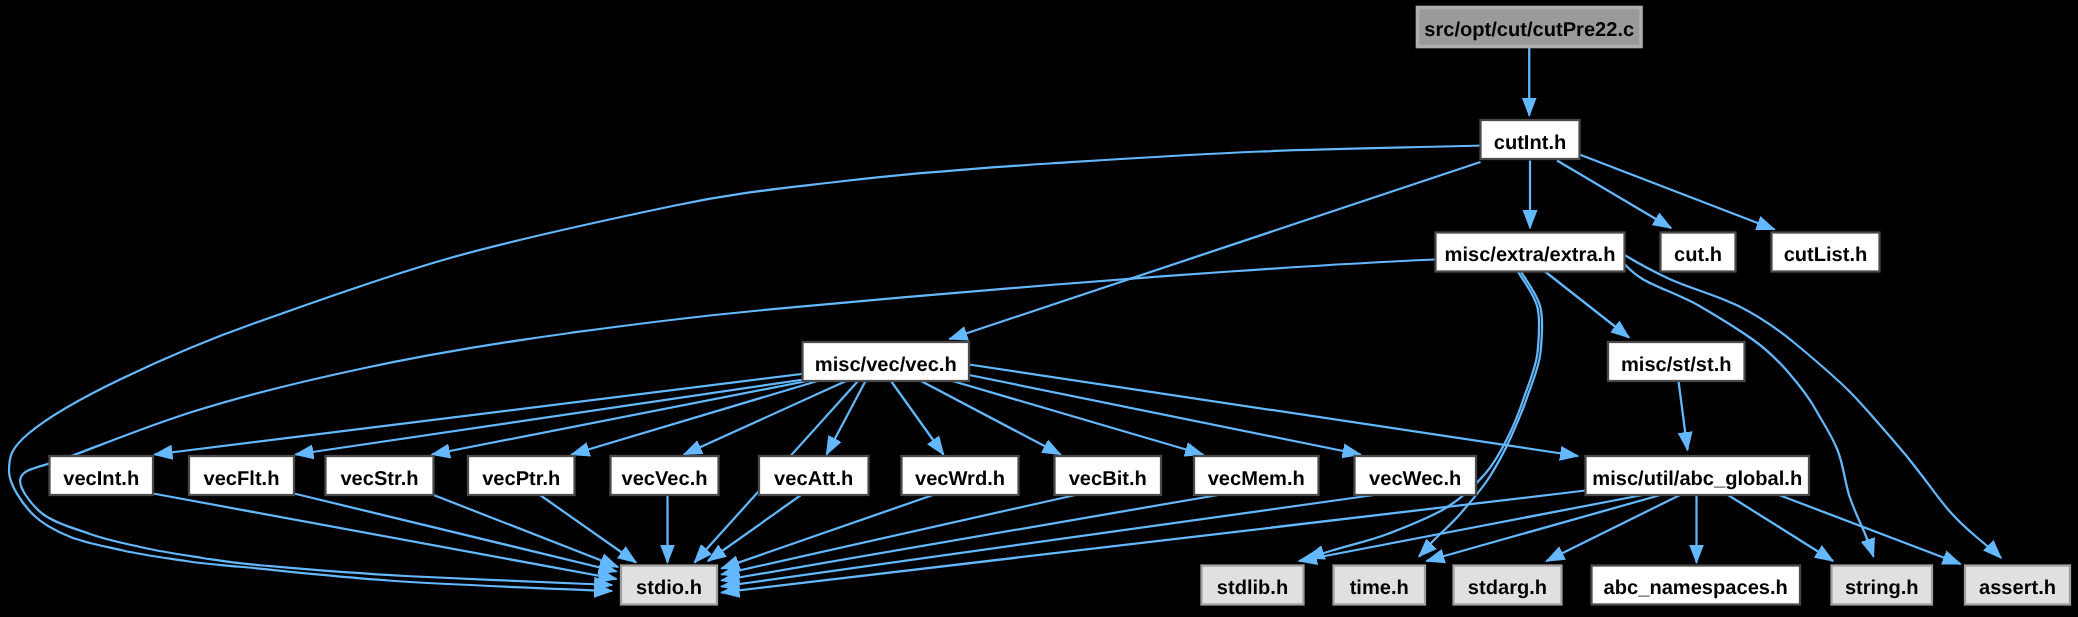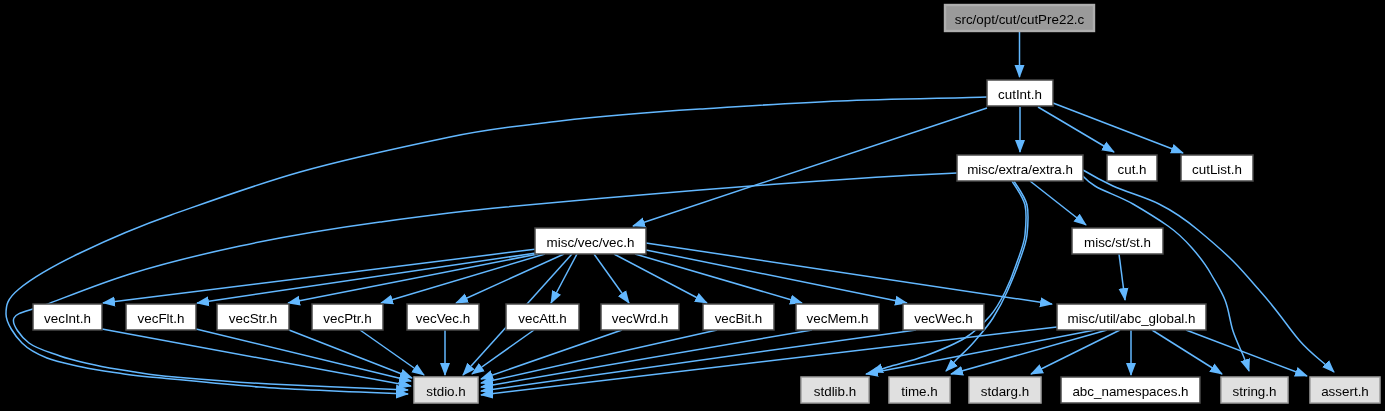--- a/index.html
+++ b/index.html
@@ -1,16 +1,16 @@
 <!DOCTYPE html>
 <html><head>
 <meta charset="utf-8">
 <style>
   html,body{margin:0;padding:0;background:#000;}
-  #wrap{position:relative;width:1385px;height:411px;background:#000;overflow:hidden;}
+  #wrap{position:relative;width:1385px;height:411px;background:#000;overflow:hidden;font-weight:bold;}
   svg{position:absolute;top:0;left:0;}
   text{font-family:"Liberation Sans",sans-serif;font-size:13.4px;fill:#000000;}
 </style>
 </head>
 <body>
 <div id="wrap">
 <svg width="1385" height="411" viewBox="0 0 1385 411">
 <defs>
 <marker id="ah" viewBox="0 0 13 11" refX="12" refY="5.5" markerWidth="13" markerHeight="11" orient="auto-start-reverse" markerUnits="userSpaceOnUse">
   <path d="M0,0.5 L13,5.5 L0,10.5 z" fill="#63b8ff"></path>

